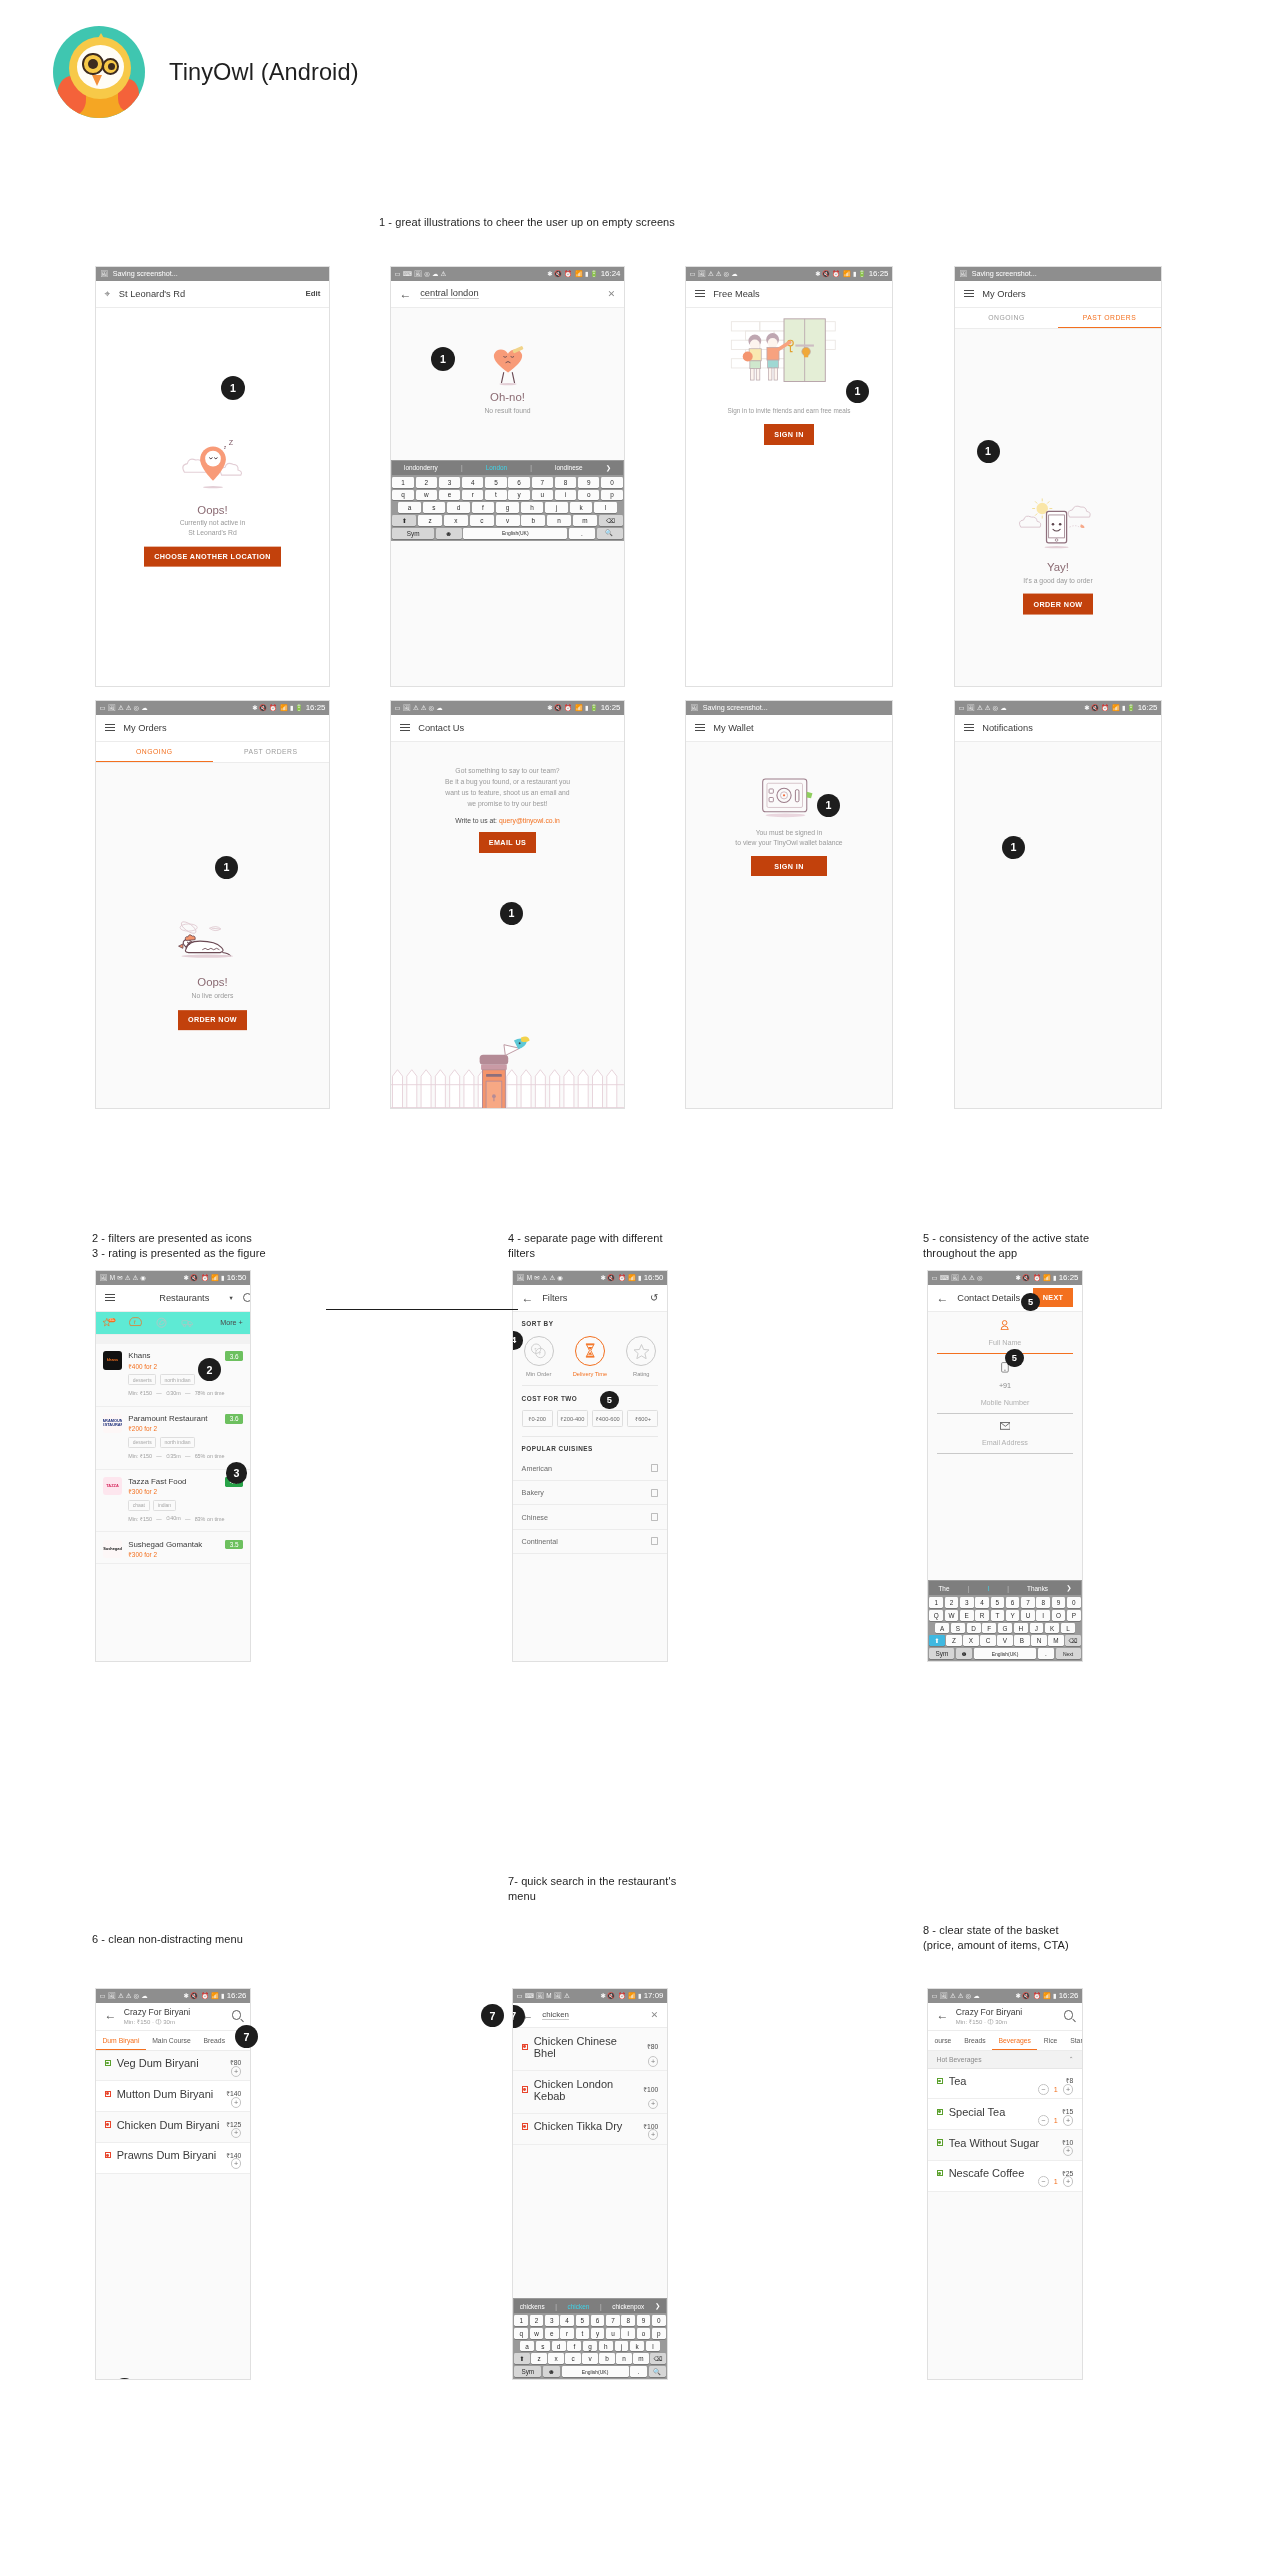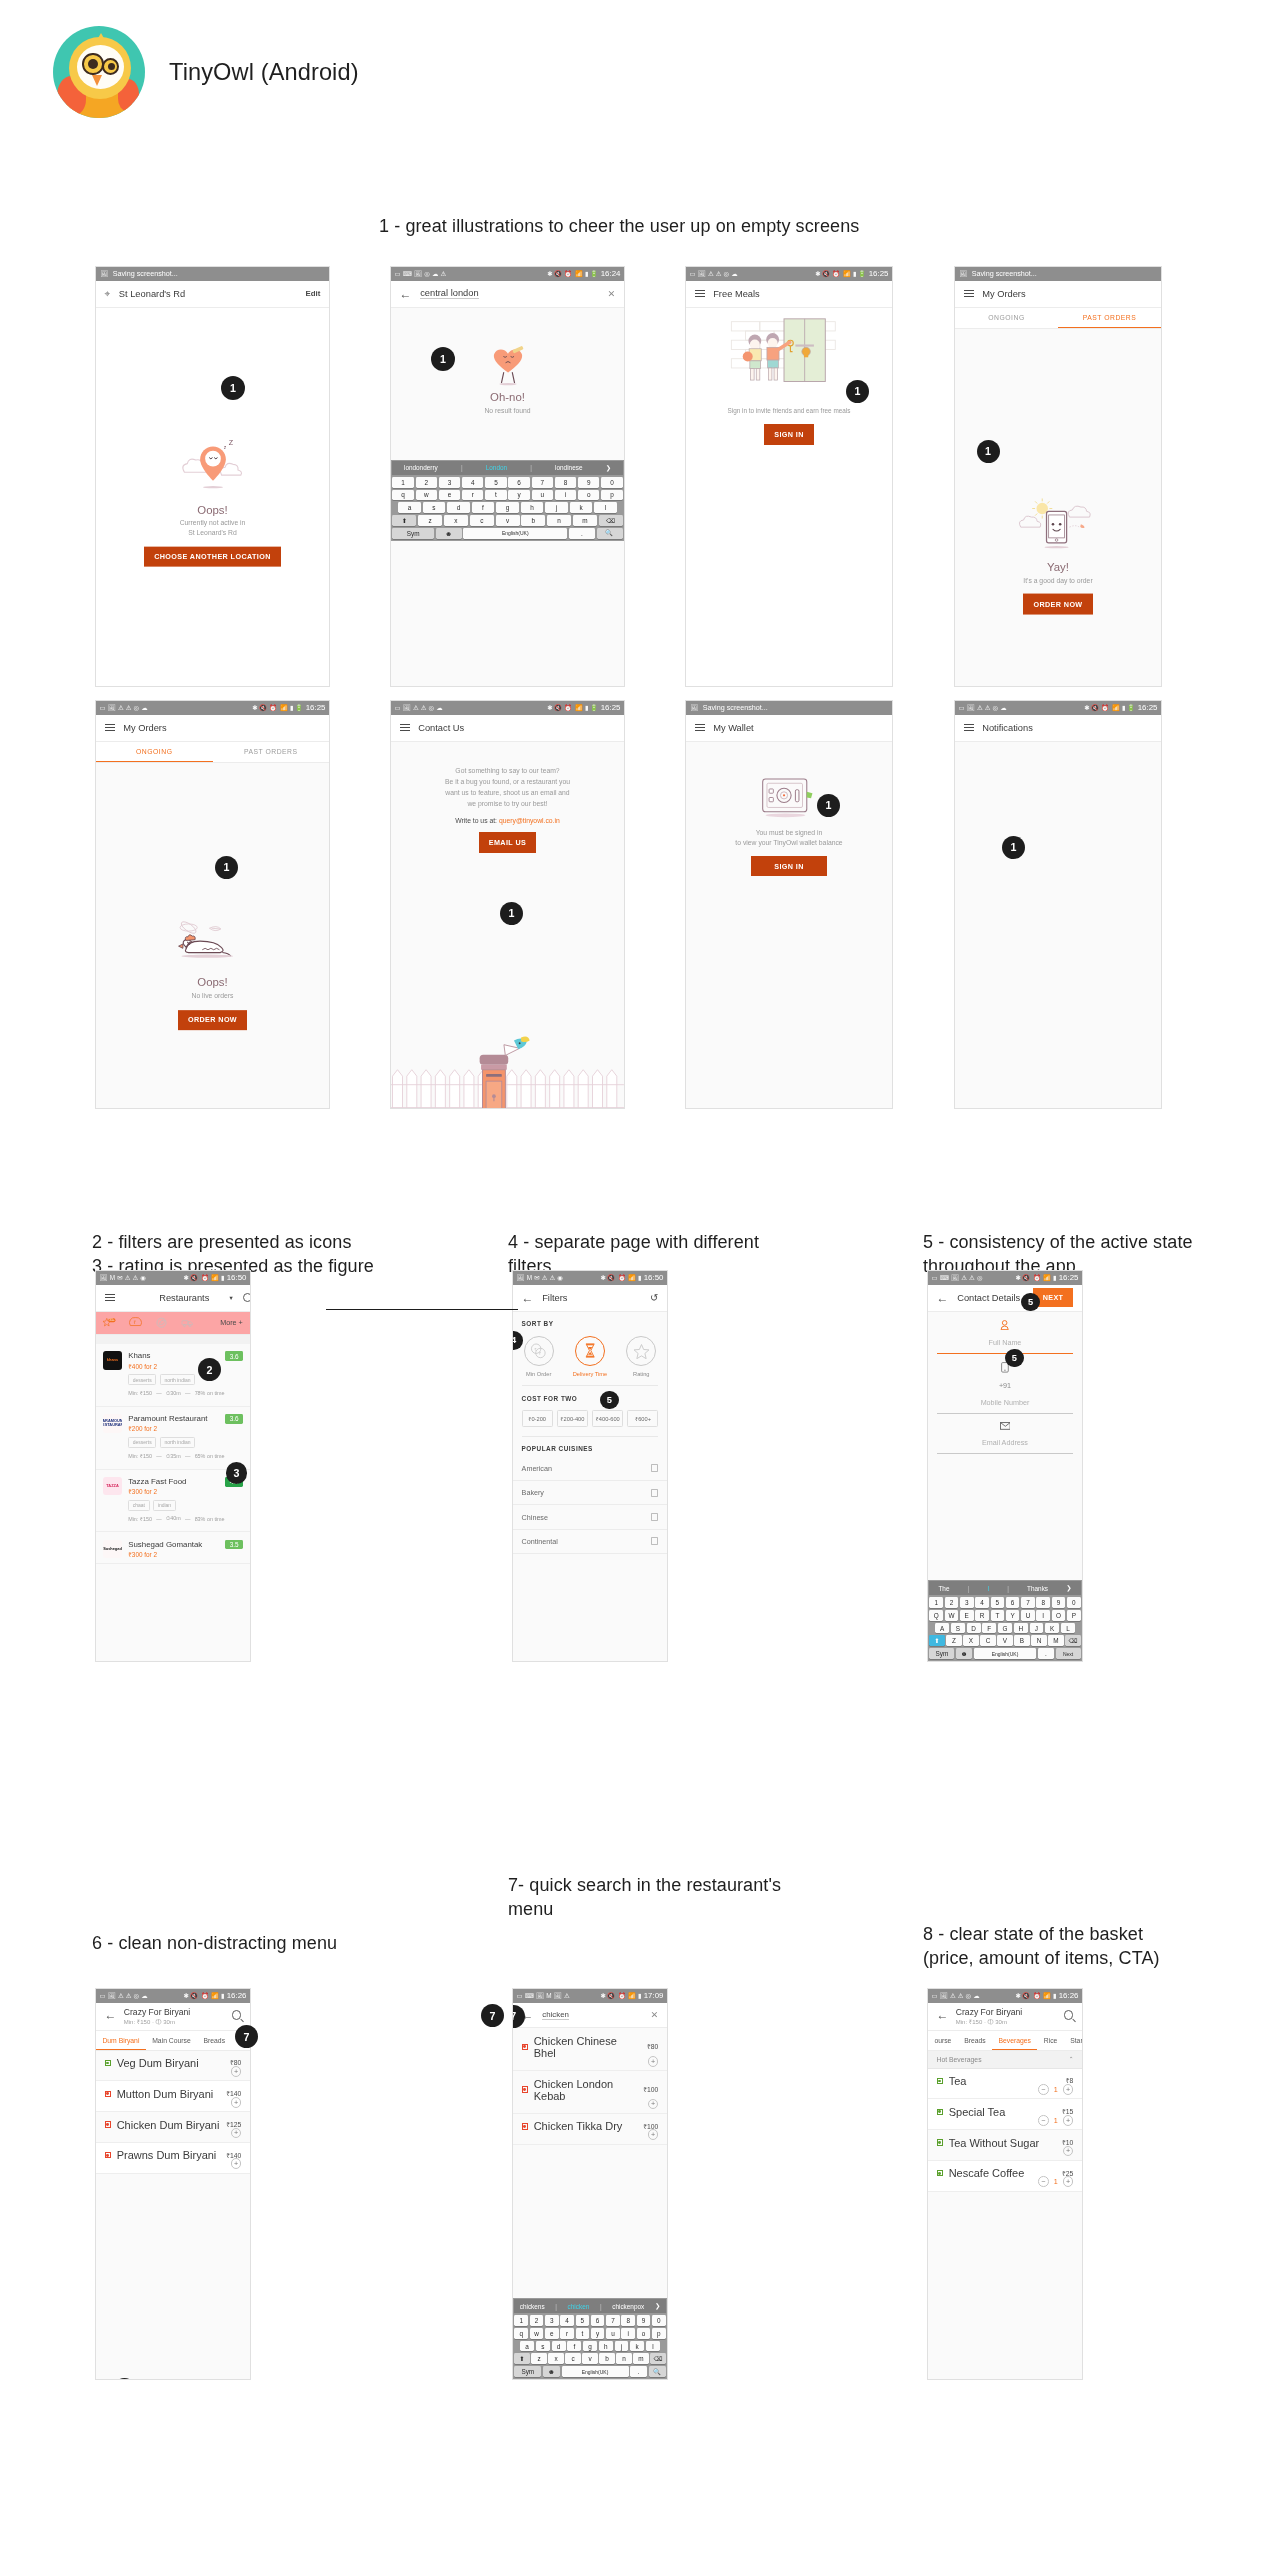--- a/index.html
+++ b/index.html
@@ -21,21 +21,21 @@
   .owl-face { position:absolute; left:24px; top:18.6px; width:47px; height:44px; background:#fffdf6; border-radius:50%; }
   .eye1 { position:absolute; left:29px; top:27px; width:21.5px; height:21.5px; border-radius:50%; background:#f7c948; border:2.1px solid #3d2b1f;}
   .eye1:after{content:"";position:absolute;left:4.3px;top:4.3px;width:10px;height:10px;border-radius:50%;background:#3d2b1f;}
   .eye2 { position:absolute; left:49px; top:31.5px; width:17px; height:17px; border-radius:50%; background:#f7c948; border:2.1px solid #3d2b1f;}
   .eye2:after{content:"";position:absolute;left:3.6px;top:3.6px;width:7.2px;height:7.2px;border-radius:50%;background:#3d2b1f;}
   .beak { position:absolute; left:39px; top:49px; width:0;height:0;border-left:5.7px solid transparent;border-right:5.7px solid transparent;border-top:11.4px solid #f4903a; }
   .owl-tuft { position:absolute; left:43px; top:7.2px; width:0;height:0;border-left:5px solid transparent;border-right:5px solid transparent;border-bottom:9.3px solid #f7c948; }
   .header-title { font-size:23.6px; color:#1f1f1f; letter-spacing:0.1px; }
 
   
-  .caption { position:absolute; font-size:18px; color:#1f1f1f; line-height:1.32; letter-spacing:0.1px; white-space:pre-line; }
+  .caption { position:absolute; font-size:11px; color:#1f1f1f; line-height:1.32; letter-spacing:0.1px; white-space:pre-line; }
 
   
   .phone { position:absolute; background:#fafafa; border:0.7px solid #e0e0e0; overflow:hidden; }
   .statusbar { height:13.6px; background:#8e8e8e; display:flex; align-items:center; padding:0 3.6px; gap:2.9px; color:#fff; font-size:7.2px; }
   .statusbar .sb-left{display:flex;align-items:center;gap:2.1px;}
   .statusbar .sb-right{margin-left:auto;display:flex;align-items:center;gap:2.1px;}
   .sb-ico{ display:inline-block; font-size:6.4px; line-height:1; opacity:.95;}
   .sb-time{font-size:7.9px;}
   .savebar { height:13.6px; background:#8e8e8e; display:flex; align-items:center; padding:0 4.3px; gap:4.3px; color:#fff; font-size:7.2px; }
 
@@ -63,21 +63,21 @@
   .kbd{ background:#9a9a9a; padding:1.4px 1.4px 2.1px; }
   .kbd-sugg{ display:flex; align-items:center; justify-content:space-around; background:#7e7e7e; color:#fff; font-size:6.4px; padding:2.9px 0; }
   .kbd-sugg span.hi{ color:#3fd4e8; }
   .kbd-row{ display:flex; justify-content:center; gap:1.8px; margin-top:2.1px;}
   .key{ background:#fbfbfb; border-radius:1.4px; min-width:11.4px; height:10.7px; display:flex; align-items:center; justify-content:center; font-size:6.4px; color:#2b2b2b; box-shadow:0 0.7px 0 #6f6f6f; flex:1;}
   .key.dark{ background:#d6d6d6;}
   .key.space{ flex:4; font-size:5px;}
   .key.wide{ flex:1.6;}
 
   
-  .filtbar{ background:#fca5a5; display:flex; align-items:center; padding:5.7px 7.2px; gap:13px; border-bottom:0.7px solid #ececec;}
+  .filtbar{ background:#5eead4; display:flex; align-items:center; padding:5.7px 7.2px; gap:13px; border-bottom:0.7px solid #ececec;}
   .filticon{ width:13px;height:11.4px;}
   .more-link{ margin-left:auto; font-size:7.2px; color:#4a4a4a;}
   .rrow{ display:flex; padding:7.2px 7.2px 8.6px; border-bottom:0.7px solid #eeeeee; background:#fafafa; position:relative; gap:6.4px;}
   .rlogo{ width:18.6px;height:18.6px; border-radius:2.9px; flex:none; display:flex;align-items:center;justify-content:center; font-size:3.9px; font-weight:bold; overflow:hidden; text-align:center; line-height:1.1;}
   .rname{ font-size:7.9px; color:#3a3a3a;}
   .rprice{ font-size:6.4px; color:#f3701f; margin-top:1.4px;}
   .rtags{ display:flex; gap:3.6px; margin-top:3.6px;}
   .rtag{ border:0.7px solid #dedede; border-radius:1.4px; font-size:5px; color:#a8a8a8; padding:1.4px 3.6px;}
   .rmeta{ font-size:5.4px; color:#a0a0a0; margin-top:4.3px; display:flex; gap:4.3px; align-items:center;}
   .rrate{ position:absolute; right:7.2px; top:7.2px; color:#fff; font-size:6.4px; padding:1.4px 4.3px; border-radius:1.4px;}

